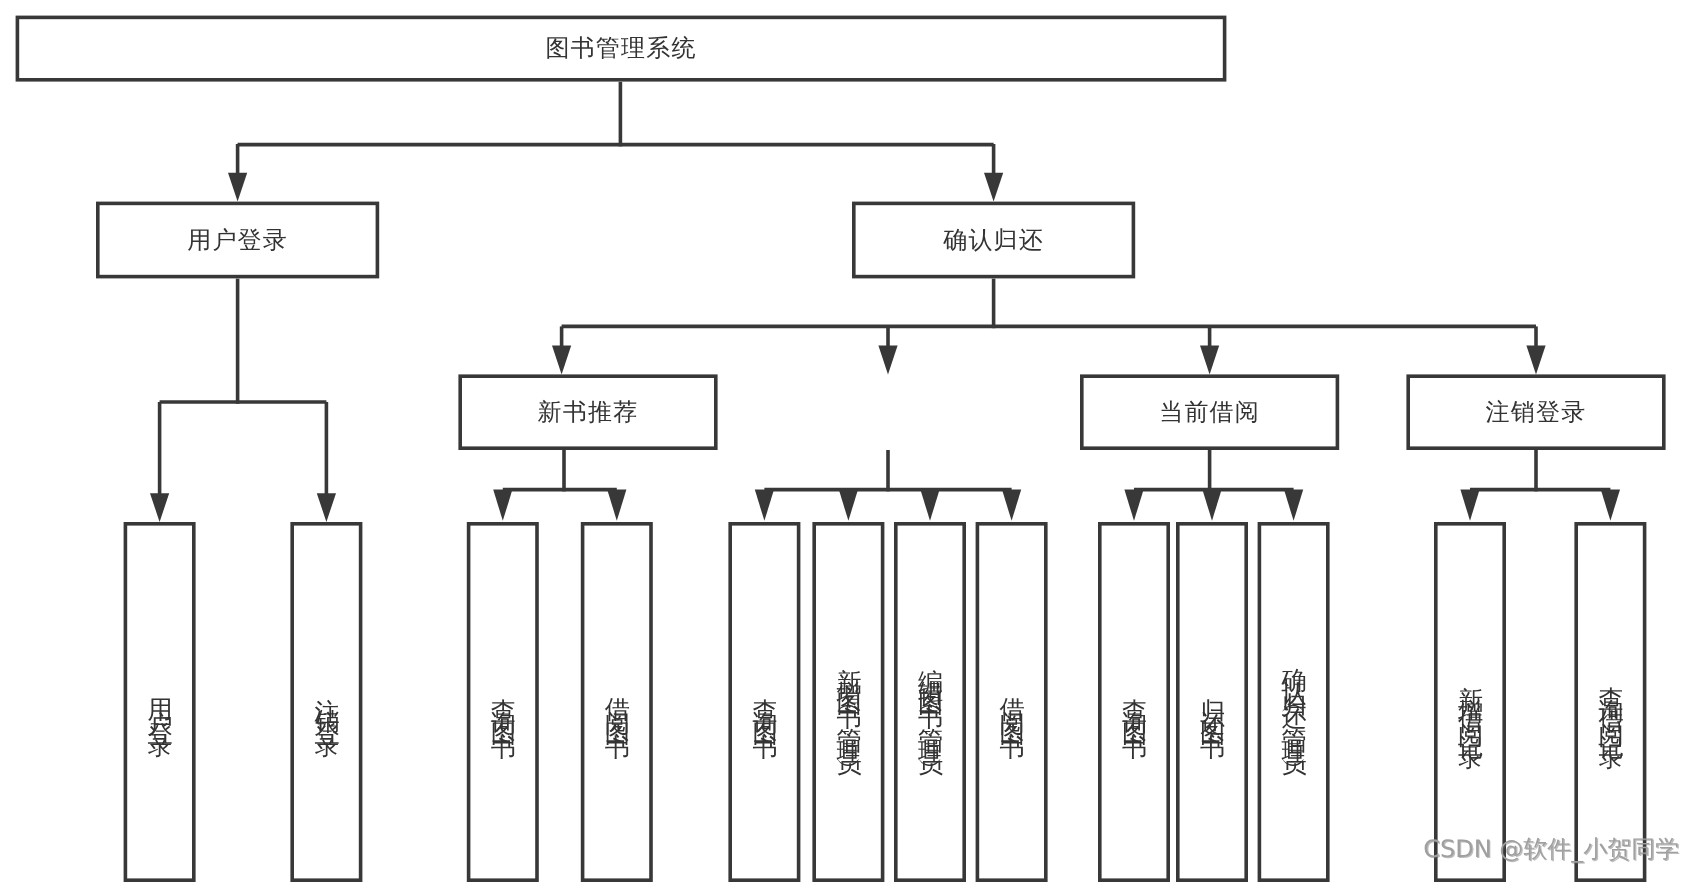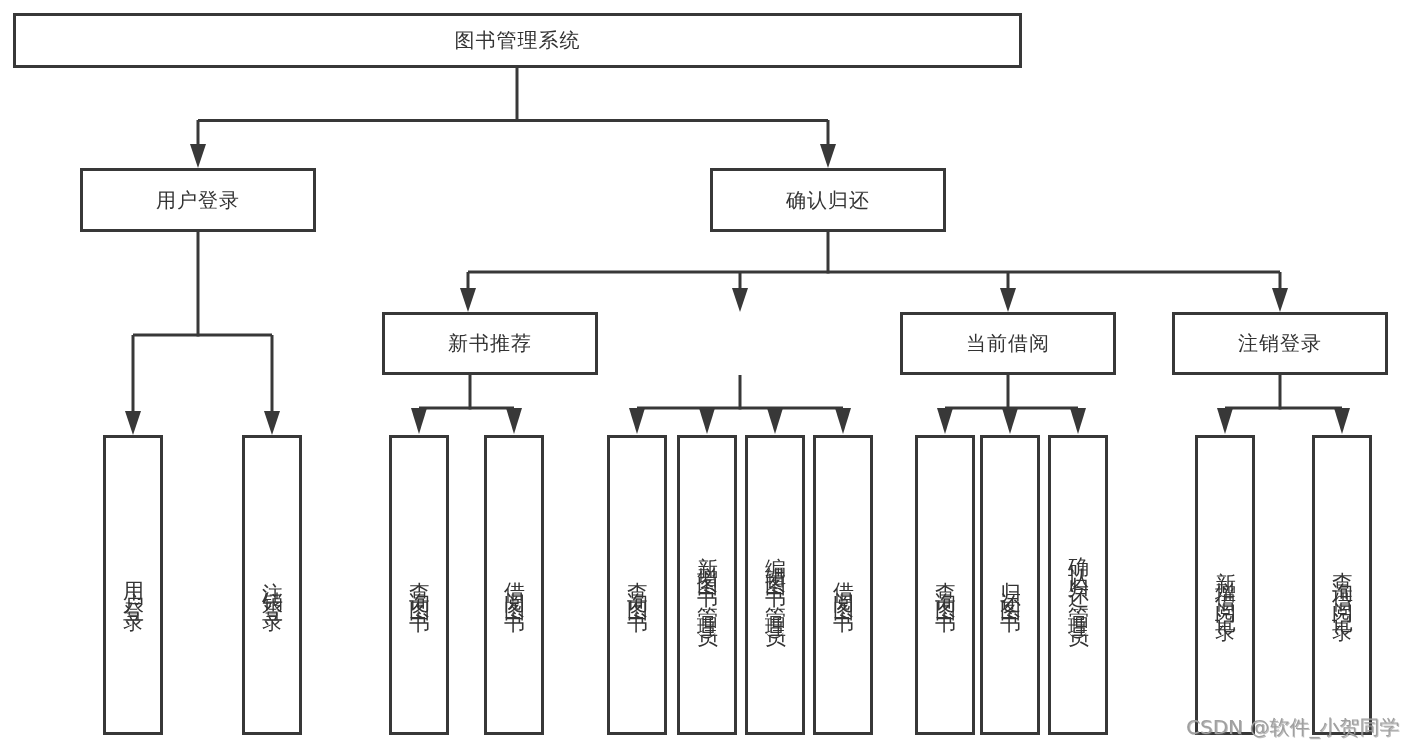--- a/index.html
+++ b/index.html
@@ -16,21 +16,21 @@
   .lbl{font-size:20px;letter-spacing:1px;color:#333333;white-space:nowrap;}
   .root{left:13px;top:13px;width:1009px;height:55px;}
   .l2{top:168px;width:236px;height:64px;}
   .l3{top:312px;width:216px;height:63px;}
   .leaf{top:435px;width:60px;height:300px;}
   .vlbl{
     writing-mode:vertical-rl;text-orientation:mixed;
     font-size:21px;line-height:1;letter-spacing:10px;color:#333333;
   }
   .watermark{
-    position:absolute;left:1186px;top:714px;z-index:3;
+    position:absolute;left:1186px;top:694px;z-index:3;
     font-size:20px;color:#a0a0a0;white-space:nowrap;
     text-shadow:1px 1px 0 rgba(110,110,110,0.45);
   }
 </style>
 </head>
 <body>
 
 <div class="canvas">
 
   <svg class="connectors" width="1405" height="747" viewBox="0 0 1405 747" stroke="#383838" stroke-width="3" fill="none">

